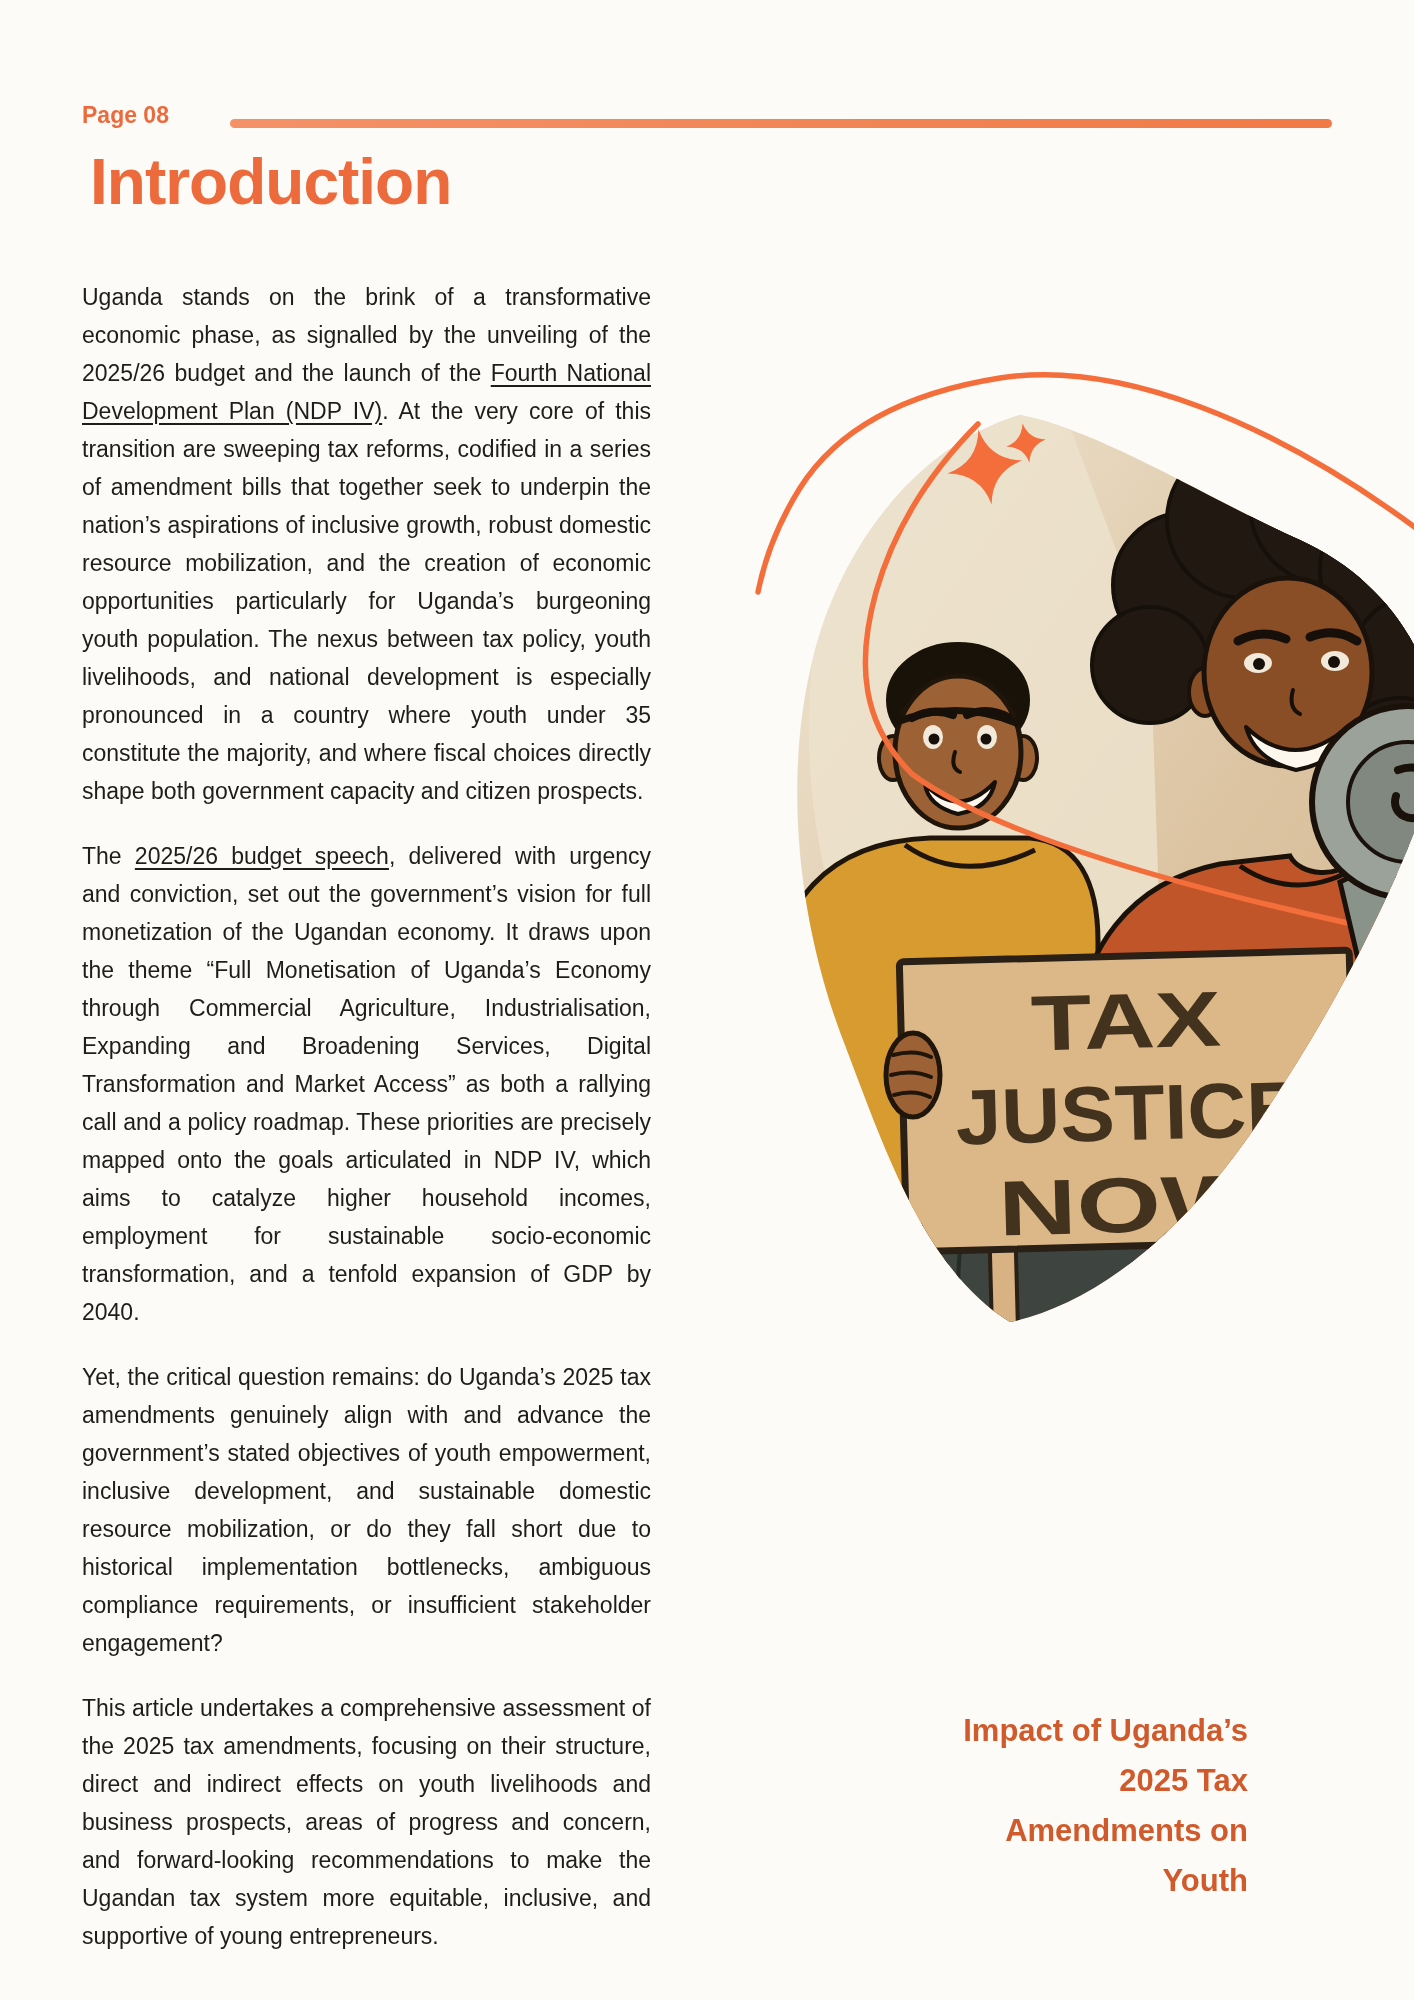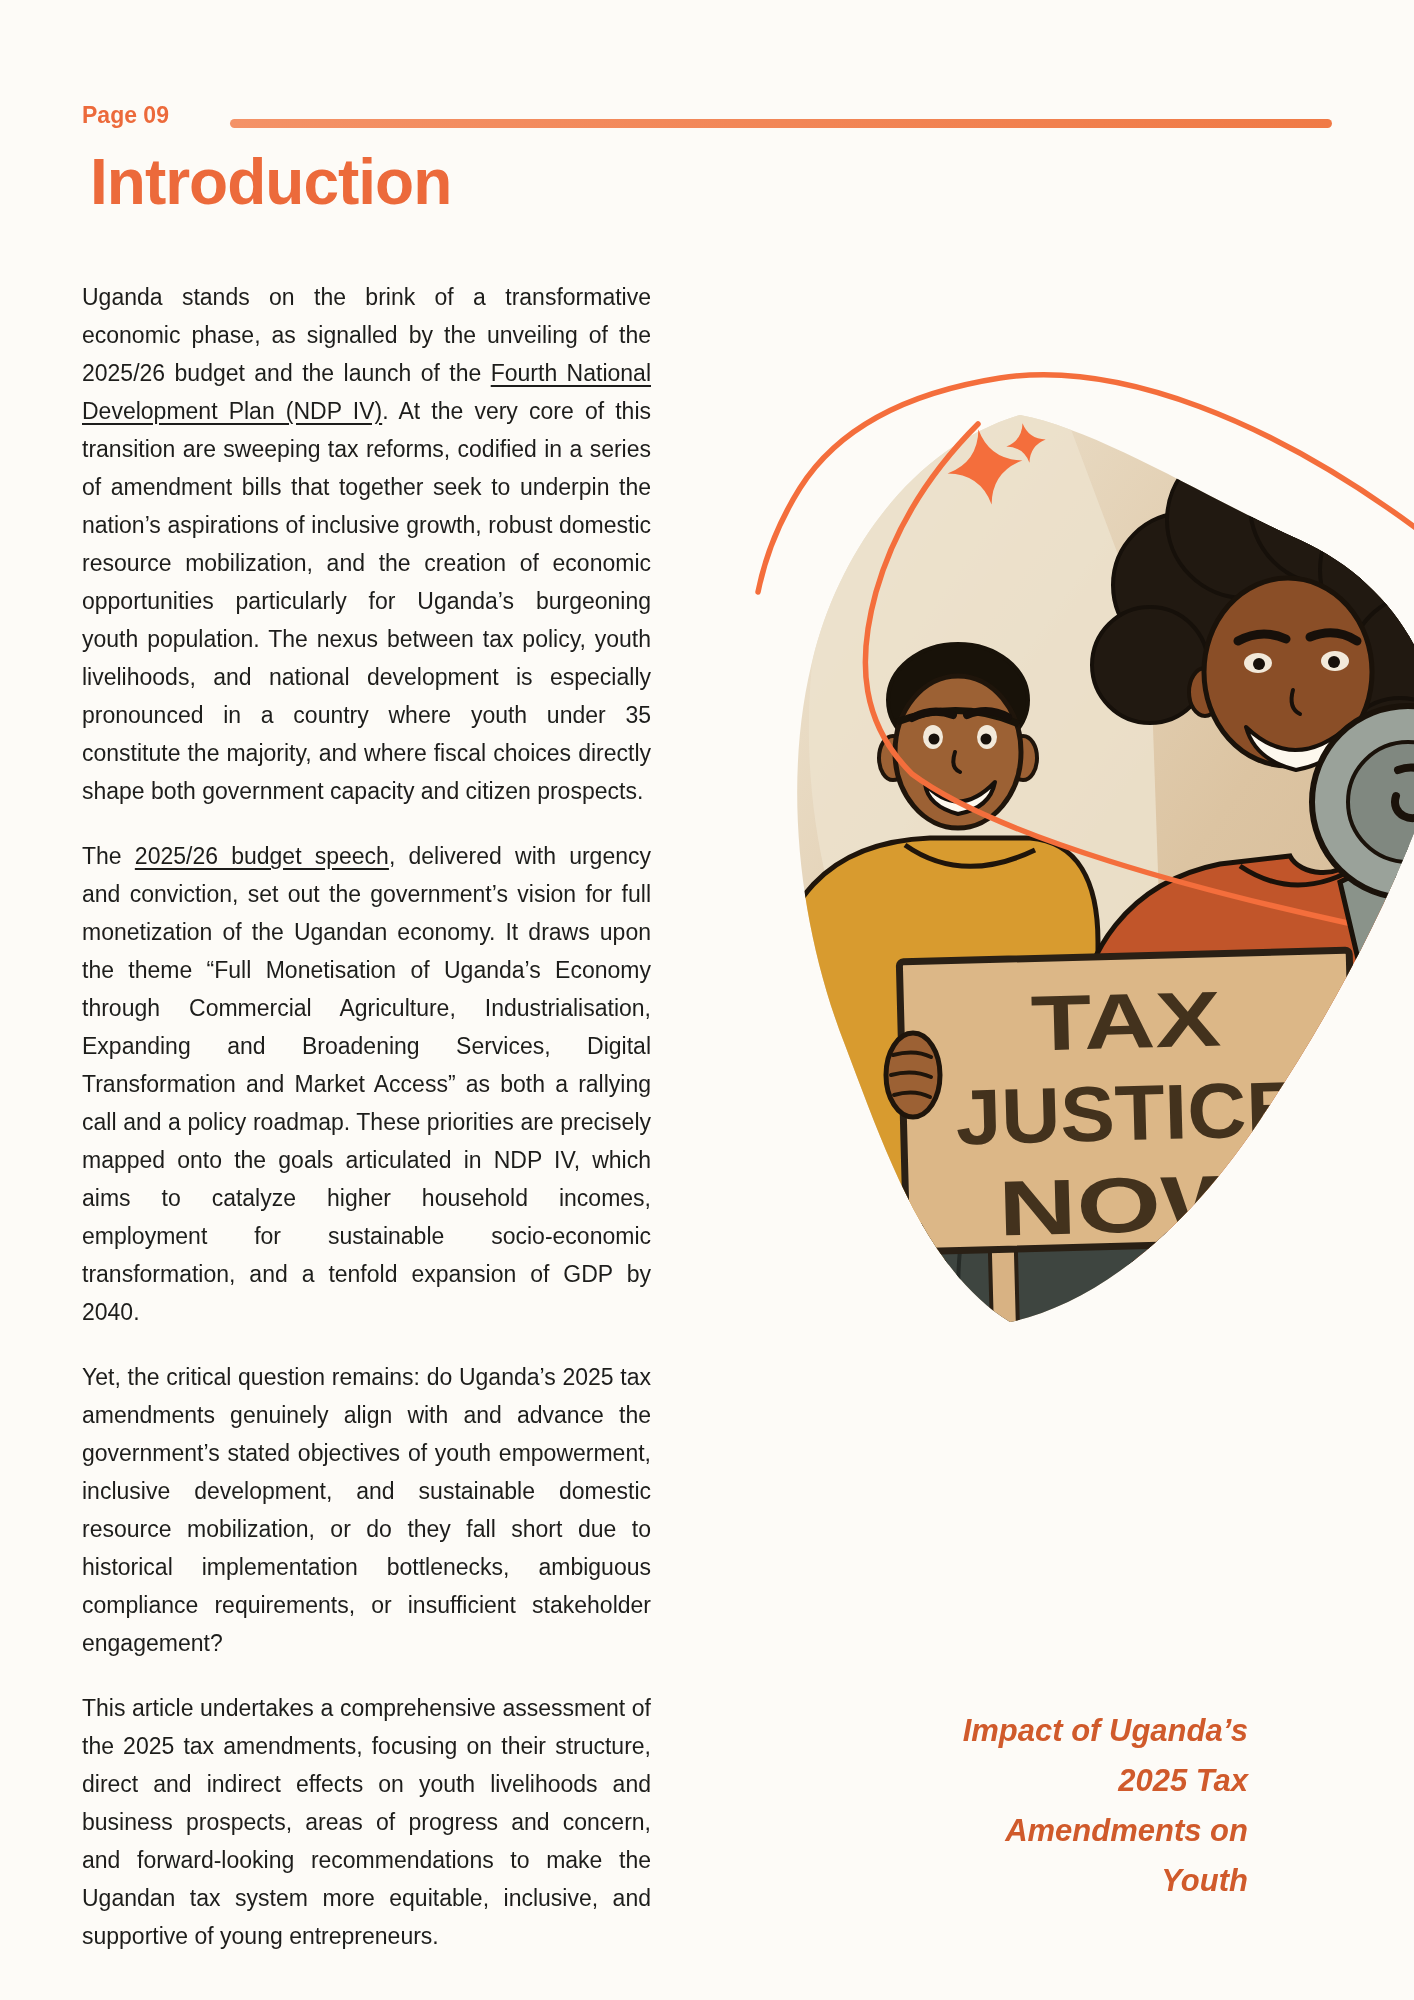--- a/index.html
+++ b/index.html
@@ -28,33 +28,33 @@
   .article{
     position:absolute;left:82px;top:278px;width:580px;
     font-size:23px;line-height:38px;
     text-align:justify;
   }
   .article p{margin:0 11px 27px 0;}
   .article .u{text-decoration:underline;text-underline-offset:4px;}
   .caption{
     position:absolute;right:166px;top:1706px;width:430px;
     text-align:right;
-    font-style:italic;font-weight:700;
+    font-weight:700;
     font-size:31px;line-height:50px;
     color:#D05A2B;
     white-space:pre-line;
   }
   svg.illu{position:absolute;left:0;top:0;}
 </style>
 </head>
 <body>
 
 <div class="page">
 
-  <div class="page-label">Page 09</div>
+  <div class="page-label">Page 08</div>
   <div class="rule"></div>
   <h1 class="title">Introduction</h1>
 
   <div class="article">
       <p><span>Uganda stands on the brink of a transformative economic phase, as signalled by the unveiling of the 2025/26 budget and the launch of the </span><span class="u">Fourth National Development Plan (NDP IV)</span><span>. At the very core of this transition are sweeping tax reforms, codified in a series of amendment bills that together seek to underpin the nation’s aspirations of inclusive growth, robust domestic resource mobilization, and the creation of economic opportunities particularly for Uganda’s burgeoning youth population. The nexus between tax policy, youth livelihoods, and national development is especially pronounced in a country where youth under 35 constitute the majority, and where fiscal choices directly shape both government capacity and citizen prospects.</span></p>
       <p><span>The </span><span class="u">2025/26 budget speech</span><span>, delivered with urgency and conviction, set out the government’s vision for full monetization of the Ugandan economy. It draws upon the theme “Full Monetisation of Uganda’s Economy through Commercial Agriculture, Industrialisation, Expanding and Broadening Services, Digital Transformation and Market Access” as both a rallying call and a policy roadmap. These priorities are precisely mapped onto the goals articulated in NDP IV, which aims to catalyze higher household incomes, employment for sustainable socio-economic transformation, and a tenfold expansion of GDP by 2040.</span></p>
       <p><span>Yet, the critical question remains: do Uganda’s 2025 tax amendments genuinely align with and advance the government’s stated objectives of youth empowerment, inclusive development, and sustainable domestic resource mobilization, or do they fall short due to historical implementation bottlenecks, ambiguous compliance requirements, or insufficient stakeholder engagement?</span></p>
       <p><span>This article undertakes a comprehensive assessment of the 2025 tax amendments, focusing on their structure, direct and indirect effects on youth livelihoods and business prospects, areas of progress and concern, and forward-looking recommendations to make the Ugandan tax system more equitable, inclusive, and supportive of young entrepreneurs.</span></p>
     </div>
 

